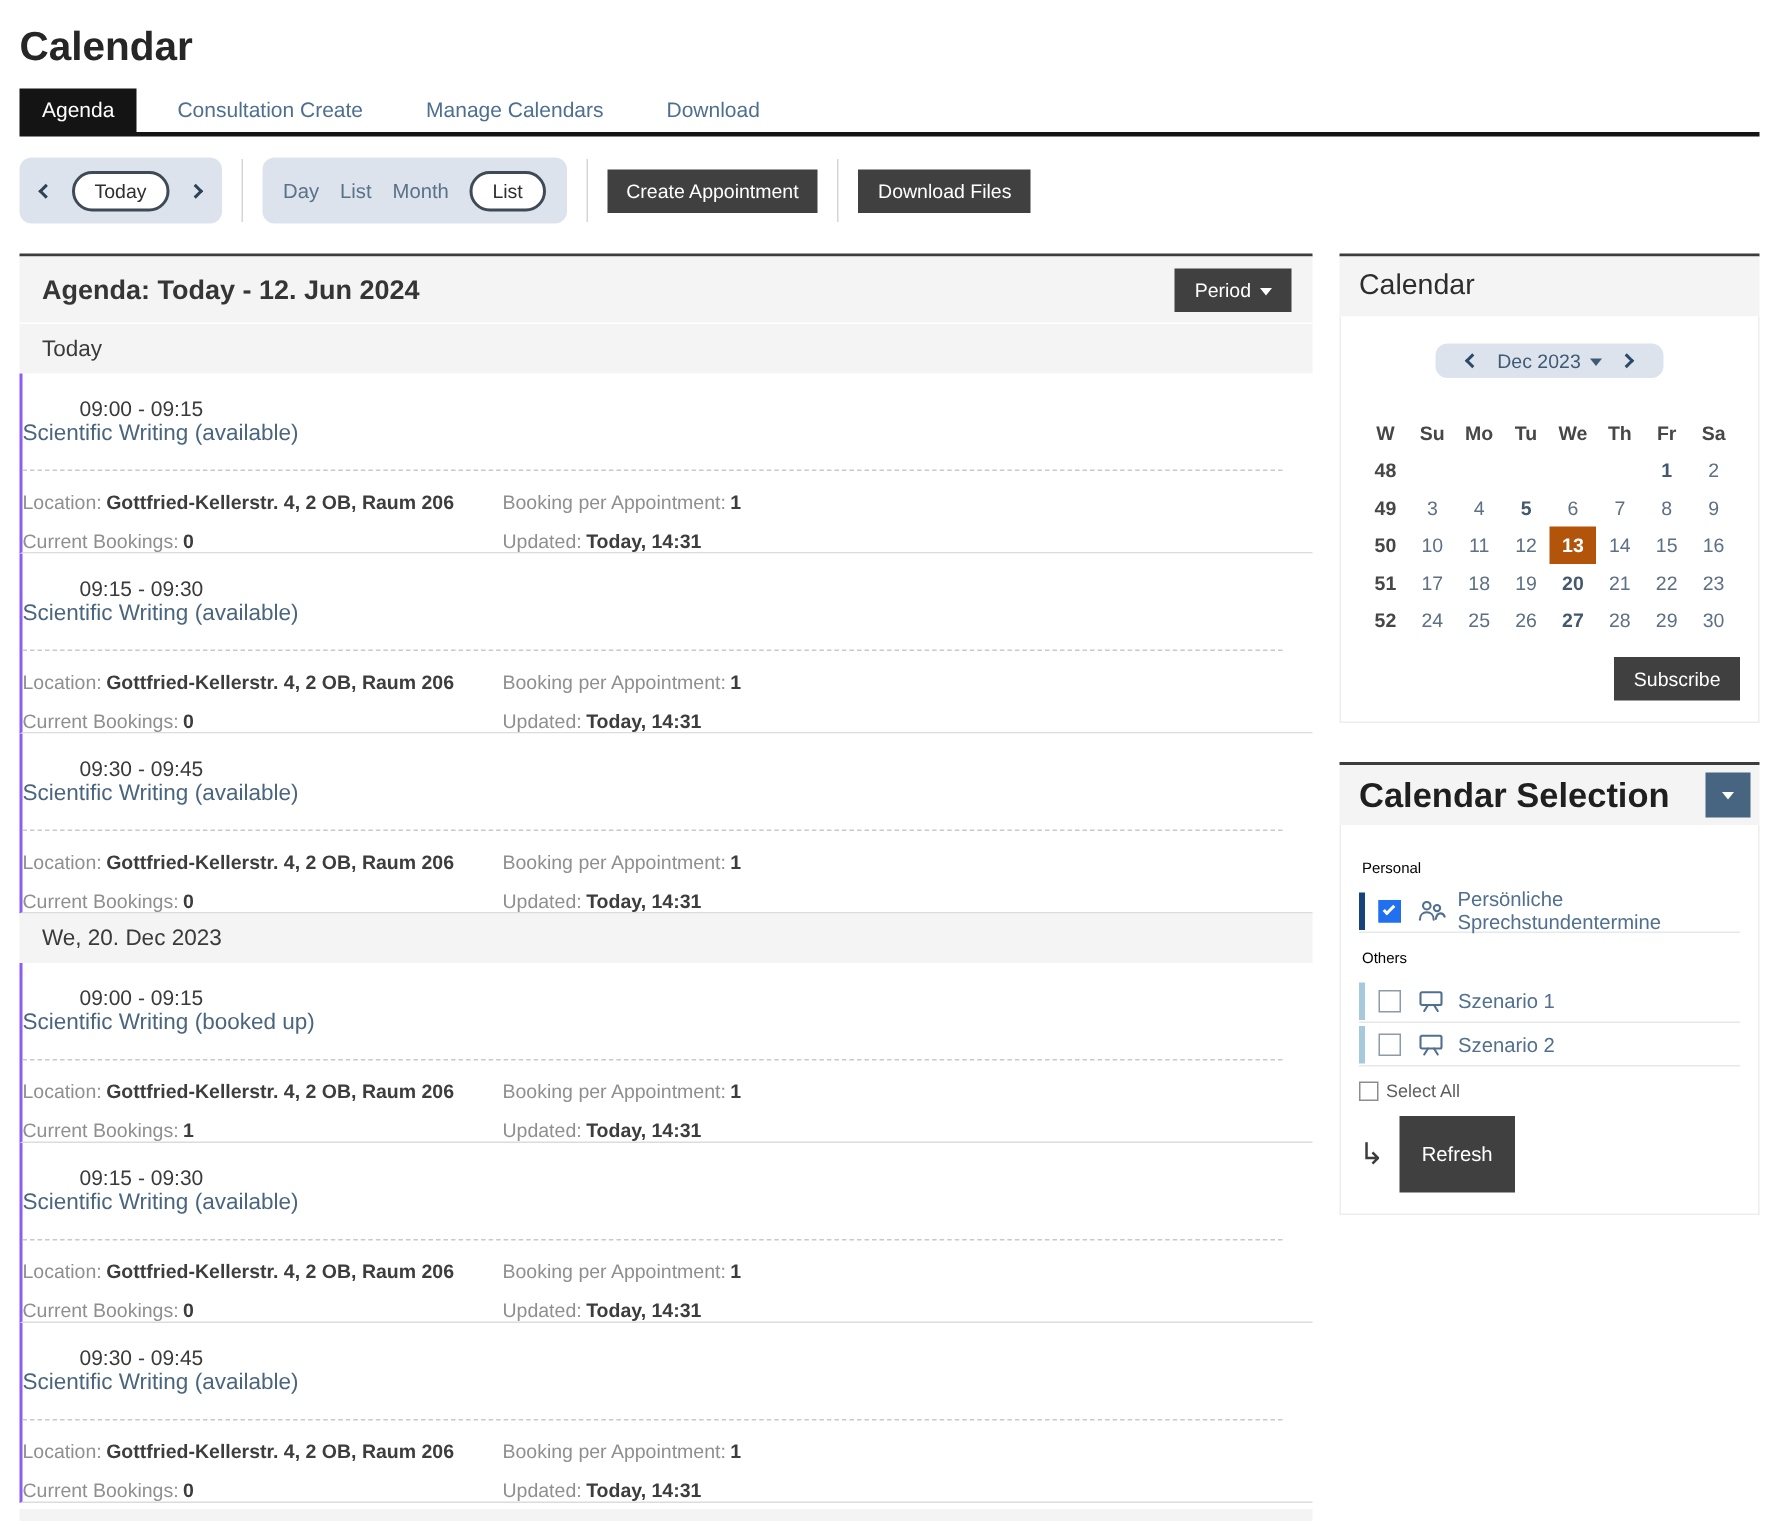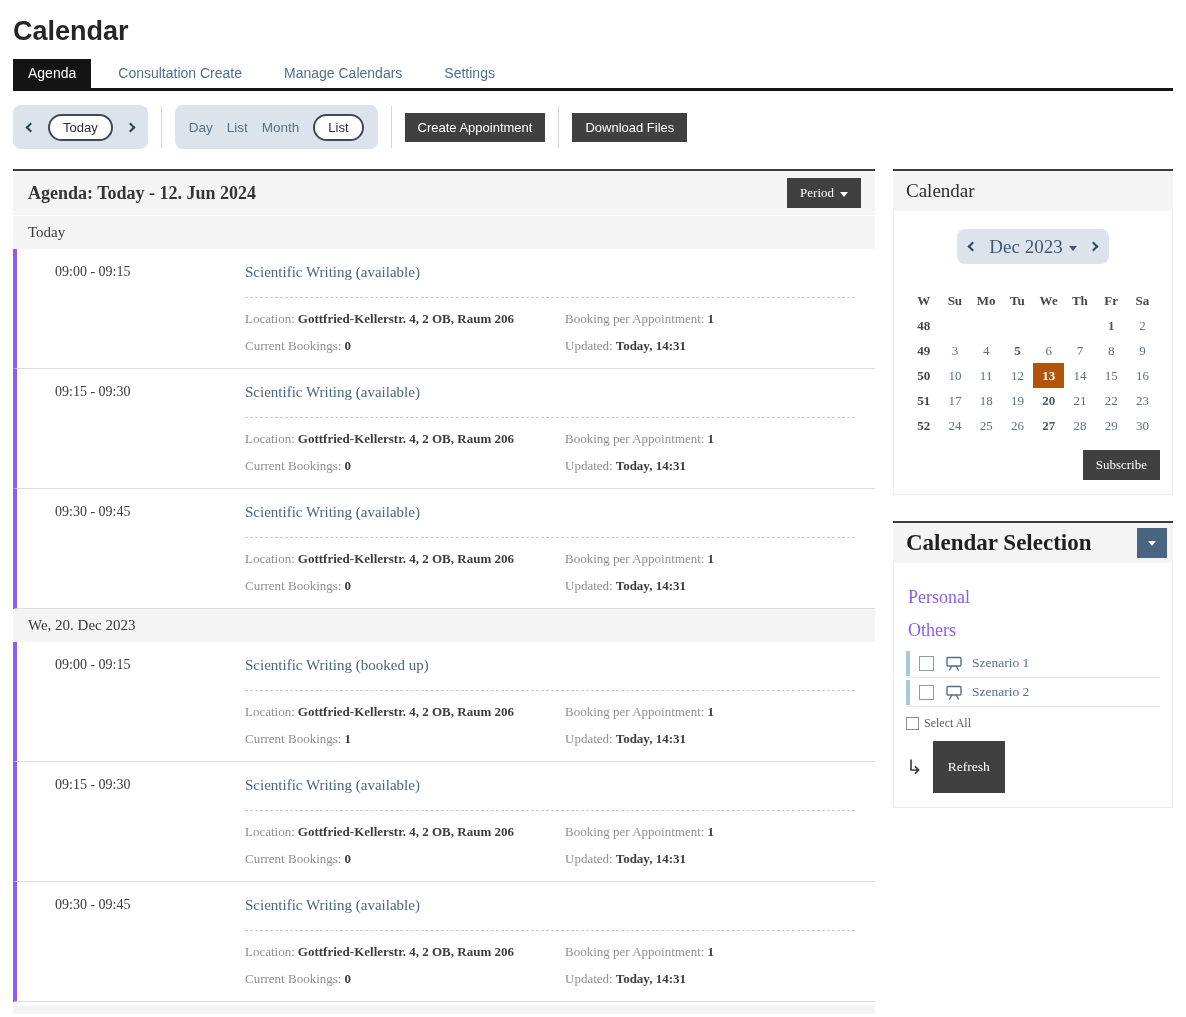--- a/index.html
+++ b/index.html
@@ -19,55 +19,55 @@
   .tgroup { background: #dde3ed; border-radius: 8px; height: 44px; display: flex; align-items: center; padding: 0 14px; gap: 14px; }
   .tdiv { width: 1px; background: #d6d6d6; height: 42px; margin: 0 13px; }
   .pill-btn { background: #fff; border: 2px solid #3f4a56; border-radius: 16px; padding: 4px 13px; font-size: 13px; color: #2e2e2e; cursor: pointer; }
   .view-link { font-size: 13.5px; color: #5a7287; cursor: pointer; }
   .chev { display: inline-block; width: 7px; height: 7px; border-left: 2px solid #2c4257; border-bottom: 2px solid #2c4257; cursor: pointer; }
   .chev.left  { transform: rotate(45deg); }
   .chev.right { transform: rotate(-135deg); }
   .slate-btn { background: #404040; color: #fff; border: none; font-size: 13px; padding: 7px 13px; cursor: pointer; font-family: inherit; }
   .caret { display: inline-block; width: 0; height: 0; border-left: 4px solid transparent; border-right: 4px solid transparent; border-top: 5px solid currentColor; vertical-align: middle; margin-left: 6px; }
   
-  .content { margin: 18px 13px 0; display: flex; gap: 18px; font-family: Liberation Serif, serif; }
+  .content { margin: 18px 13px 0; display: flex; gap: 18px; }
   .agenda-panel { width: 862px; border-top: 2px solid #3c3c3c; }
   .agenda-header { background: #f4f4f5; height: 45px; display: flex; align-items: center; justify-content: space-between; padding: 0 14px 0 15px; border-bottom: 1px solid #fff; }
   .agenda-title { font-size: 18px; font-weight: 600; color: #353535; }
   .section-head { background: #f4f4f5; padding: 8px 15px; font-size: 15px; color: #3a3a3a; }
-  .appt { display: flex; border-left: 4px solid #8b5cf6; border-bottom: 1px solid #dcdcdc; background: #fff; padding-top: 15px; height: 120px; }
+  .appt { display: flex; border-left: 2px solid #8b5cf6; border-bottom: 1px solid #dcdcdc; background: #fff; padding-top: 15px; height: 120px; flex-direction: column; }
   .appt-time { width: 228px; padding-left: 38px; font-size: 14px; color: #3a3a3a; }
   .appt-body { flex: 1; padding-right: 20px; }
   .appt-title { font-size: 15px; color: #4a657e; cursor: pointer; }
   .dashed { border-bottom: 1px dashed #c9c9c9; margin-top: 16px; }
   .detail-grid { display: grid; grid-template-columns: 320px 1fr; row-gap: 11px; margin-top: 13px; font-size: 13px; }
   .lbl { color: #8f8f8f; margin-right: 3px; }
   .val { color: #3d3d3d; font-weight: 700; }
   .cut-bar { background: #f4f4f5; height: 8px; margin-top: 4px; }
   
   .sidebar { width: 280px; }
   .side-panel { border-top: 2px solid #3c3c3c; }
   .side-header { background: #f4f4f5; height: 40px; display: flex; align-items: center; justify-content: space-between; padding: 0 6px 0 13px; }
   .side-header .h1like { font-size: 19px; color: #2d2d2d; }
   .side-header .boldtitle { font-size: 23px; font-weight: 700; color: #1f1f1f; }
   .side-body { border: 1px solid #ededed; border-top: none; padding: 12px 12px 14px; background: #fff; }
-  .mini-nav { width: 152px; margin: 6px auto 0; height: 35px; background: #dde3ed; border-radius: 8px; display: flex; align-items: center; justify-content: center; gap: 13px; font-size: 19px; color: #3f5a75; }
+  .mini-nav { width: 152px; margin: 6px auto 0; height: 23px; background: #dde3ed; border-radius: 8px; display: flex; align-items: center; justify-content: center; gap: 13px; font-size: 13px; color: #3f5a75; }
   .mini-nav .chev { border-color: #2c4a68; }
   .cal-grid { margin-top: 24px; padding: 0 2px; }
   .cal-row { display: flex; }
   .cal-cell { width: 31.5px; height: 25px; line-height: 25px; text-align: center; font-size: 13px; color: #5e7083; }
   .cal-head { font-weight: 700; color: #474747; }
   .cal-week { font-weight: 700; color: #474747; }
   .cal-day.bold { font-weight: 700; color: #44596e; }
   .cal-day.selected { background: #b2540a; color: #fff; font-weight: 700; }
   .subscribe-row { text-align: right; margin-top: 12px; }
   .panel-gap { height: 26px; }
   .drop-btn { width: 30px; height: 30px; background: #476480; color: #fff; border: none; cursor: pointer; display: flex; align-items: center; justify-content: center; }
   .drop-btn .caret { margin-left: 0; }
-  .group-label { font-size: 18px; color: #8b5cf6; margin: 12px 0 8px 2px; }
+  .group-label { font-size: 10px; color: #000000; margin: 12px 0 8px 2px; }
   .sel-row { display: flex; align-items: center; height: 29px; border-bottom: 1px solid #e8e8e8; cursor: pointer; }
   .stripe { width: 4px; height: 25px; margin-right: 9px; }
   .stripe.personal { background: #17427a; }
   .stripe.other { background: #a6c9dc; }
   .cb { width: 15px; height: 15px; border: 1px solid #8d9aa8; background: #fff; display: inline-flex; align-items: center; justify-content: center; cursor: pointer; flex: none; }
   .cb.checked { background: #2170f0; border-color: #2170f0; }
   .tick { width: 4px; height: 8px; border-right: 2px solid #fff; border-bottom: 2px solid #fff; transform: rotate(45deg); margin-top: -2px; }
   .sel-icon { margin: 0 8px 0 10px; flex: none; }
   .sel-label { font-size: 13.5px; color: #51708f; }
   .select-all { display: flex; align-items: center; margin-top: 9px; gap: 5px; }
@@ -79,21 +79,21 @@
 </style>
 </head>
 <body>
 
 <h1 class="page-title">Calendar</h1>
 
 <div class="tabbar">
   <div class="tab active">Agenda</div>
   <div class="tab">Consultation Create</div>
   <div class="tab">Manage Calendars</div>
-  <div class="tab">Settings</div>
+  <div class="tab">Download</div>
 </div>
 
 <div class="toolbar">
   <div class="tgroup">
     <span class="chev left"></span>
     <button class="pill-btn">Today</button>
     <span class="chev right"></span>
   </div>
   <div class="tdiv"></div>
   <div class="tgroup">
@@ -292,20 +292,33 @@
     <div class="side-panel">
       <div class="side-header">
         <span class="boldtitle">Calendar Selection</span>
         <button class="drop-btn">
             <span class="caret"></span>
           </button>
       </div>
       <div class="side-body">
         <div class="group-label">Personal</div>
 
+        <div class="sel-row">
+          <span class="stripe personal"></span>
+          <span class="cb checked">
+              <span class="tick"></span>
+            </span>
+          <svg class="sel-icon" width="20" height="16" viewBox="0 0 20 16" fill="none" stroke="#51708f" stroke-width="1.4" stroke-linecap="round">
+            <circle cx="7.2" cy="4.8" r="2.5"></circle>
+            <path d="M2.6 14.2 c0-3.2 2.1-5 4.6-5 s4.6 1.8 4.6 5"></path>
+            <circle cx="14" cy="6.4" r="2.1"></circle>
+            <path d="M13.2 13.6 c.4-2.4 1.7-3.7 3.2-3.7 1.2 0 2.2.8 2.7 2.2"></path>
+          </svg>
+          <span class="sel-label">Persönliche Sprechstundentermine</span>
+        </div>
 
         <div class="group-label">Others</div>
 
         <div class="sel-row">
           <span class="stripe other"></span>
           <span class="cb"></span>
           <svg class="sel-icon" width="20" height="16" viewBox="0 0 20 16" fill="none" stroke="#51708f" stroke-width="1.4" stroke-linecap="round">
             <rect x="3" y="2.5" width="14" height="8.5" rx="1"></rect>
             <path d="M8 11 l-2.5 4 M12 11 l2.5 4"></path>
           </svg>

